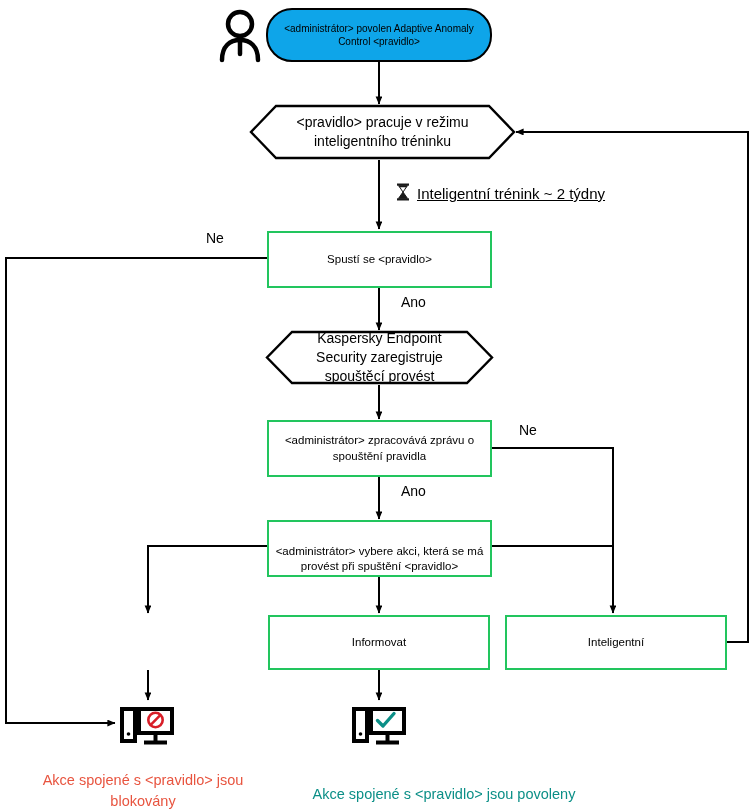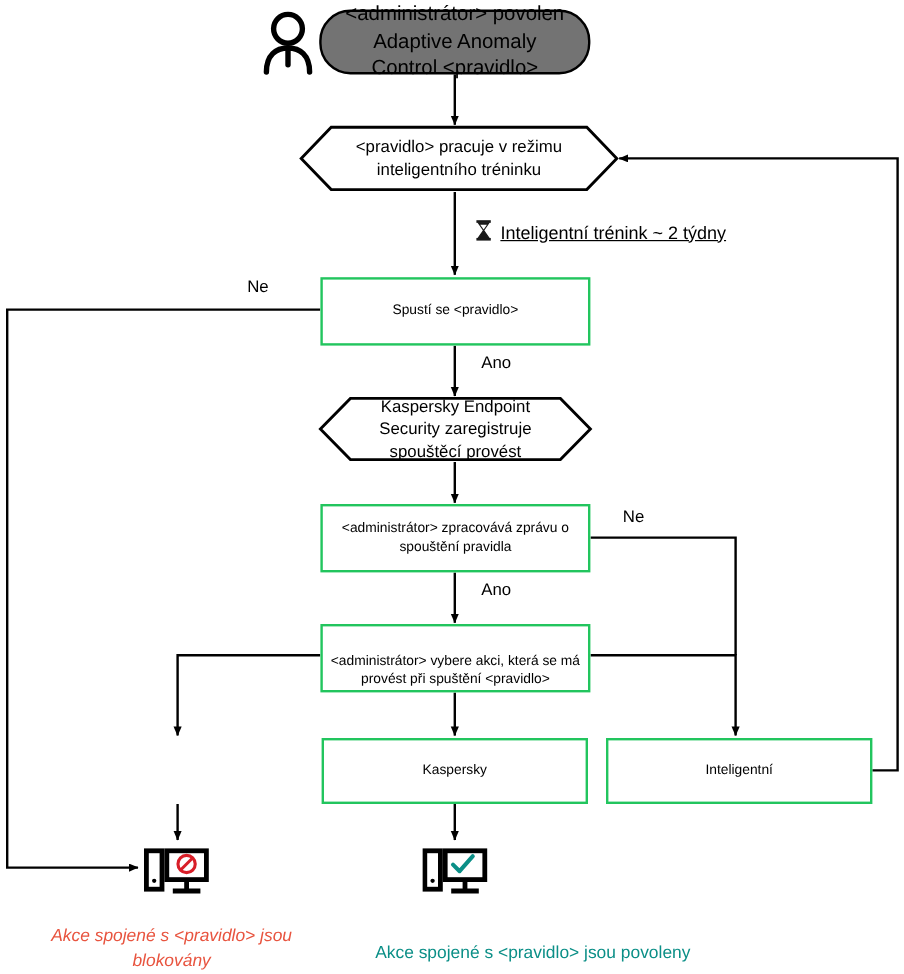--- a/index.html
+++ b/index.html
@@ -35,22 +35,22 @@
     line-height: 1.35;
   }
   .rect {
     border: 2px solid #22c55e;
     background: #ffffff;
     font-size: 11.5px;
   }
   .stadium {
     border: 2px solid #000000;
     border-radius: 26px;
-    background: #737373;
-    font-size: 17px;
+    background: #0ea5e9;
+    font-size: 10px;
     padding: 0 16px;
   }
   .hexwrap {
     position: absolute;
   }
   .hexwrap svg {
     position: absolute;
     left: 0;
     top: 0;
   }
@@ -191,21 +191,21 @@
 
   <div class="edgelabel" style="left:519px; top:422px;">Ne</div>
   <div class="edgelabel" style="left:401px; top:483px;">Ano</div>
 
   <div class="node rect" style="left:267px; top:520px; width:225px; height:57px;align-items:flex-end;">
     <span>&lt;administrátor&gt; vybere akci, která se má provést při spuštění &lt;pravidlo&gt;</span>
   </div>
 
 
   <div class="node rect" style="left:268px; top:615px; width:222px; height:55px;">
-    <span>Kaspersky</span>
+    <span>Informovat</span>
   </div>
 
   <div class="node rect" style="left:505px; top:615px; width:222px; height:55px;">
     <span>Inteligentní</span>
   </div>
 
   <div class="icon" style="left:120px; top:705px; width:56px; height:44px;">
     <svg width="56" height="44" viewBox="0 0 56 44" xmlns="http://www.w3.org/2000/svg">
       <rect x="2" y="4" width="13" height="32" fill="none" stroke="#000" stroke-width="4"></rect>
       <circle cx="8.5" cy="29" r="1.8" fill="#000"></circle>
@@ -221,18 +221,18 @@
     <svg width="56" height="44" viewBox="0 0 56 44" xmlns="http://www.w3.org/2000/svg">
       <rect x="2" y="4" width="13" height="32" fill="none" stroke="#000" stroke-width="4"></rect>
       <circle cx="8.5" cy="29" r="1.8" fill="#000"></circle>
       <rect x="19" y="4" width="33" height="24" fill="none" stroke="#000" stroke-width="4"></rect>
       <path d="M35.5,28 L35.5,36" stroke="#000" stroke-width="4"></path>
       <path d="M24,37.5 L47,37.5" stroke="#000" stroke-width="4"></path>
       <path d="M25.5,15.5 L31,21 L42,8.5" fill="none" stroke="#0b8f87" stroke-width="3.4" stroke-linecap="round" stroke-linejoin="round"></path>
     </svg>
   </div>
 
-  <div class="caption cap-red" style="left:8px; top:770px; width:270px;font-style:italic;">Akce spojené s &lt;pravidlo&gt; jsou
+  <div class="caption cap-red" style="left:8px; top:770px; width:270px;">Akce spojené s &lt;pravidlo&gt; jsou
 blokovány</div>
 
   <div class="caption cap-teal" style="left:294px; top:770px; width:300px;margin-top:14px;">Akce spojené s &lt;pravidlo&gt; jsou povoleny</div>
 
 </div>
 
 </body></html>

